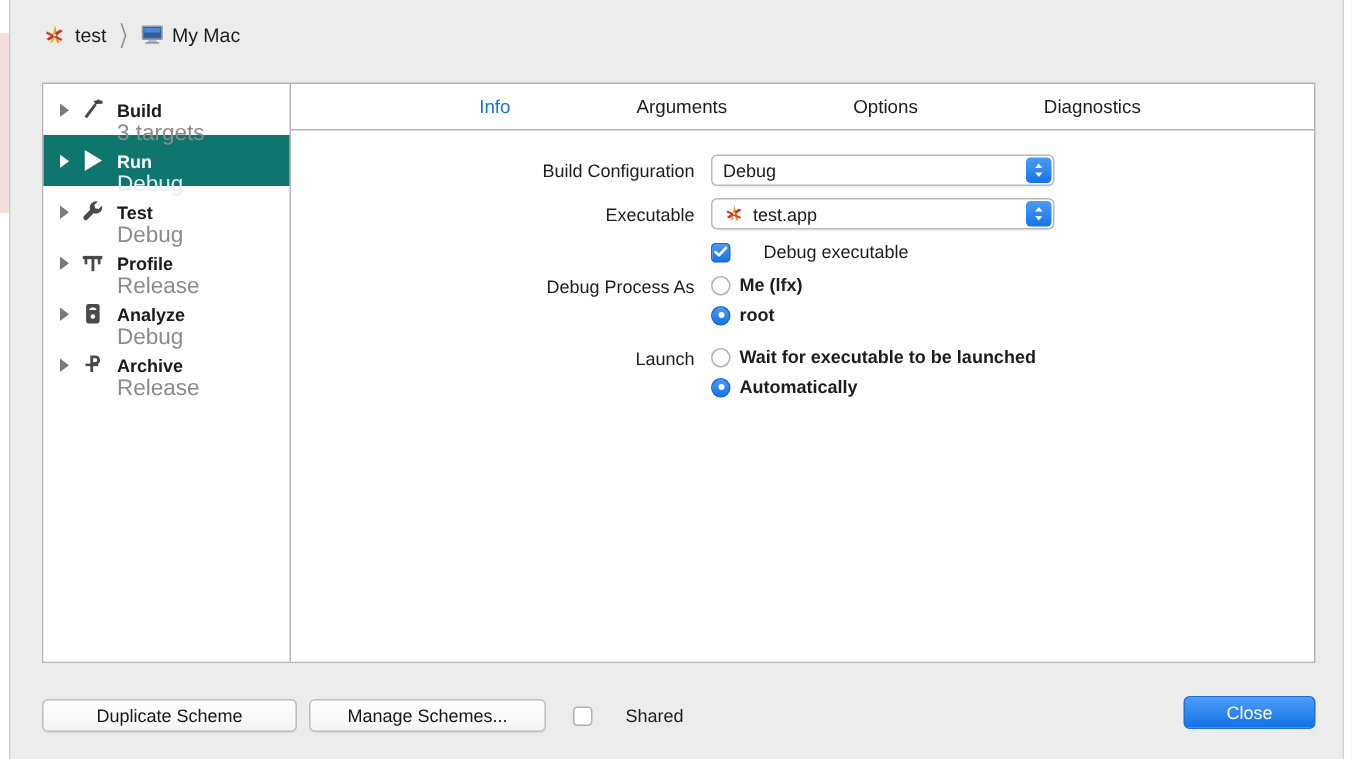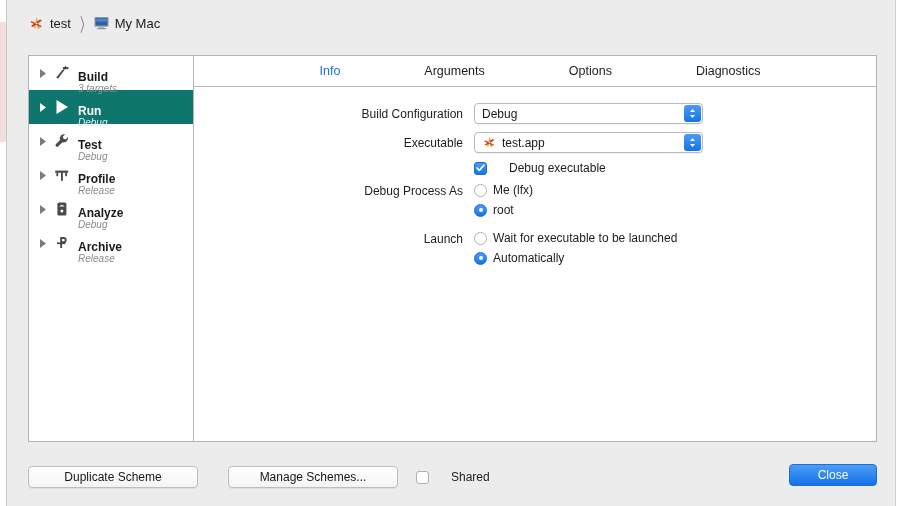--- a/index.html
+++ b/index.html
@@ -89,21 +89,21 @@
     width: 20px; height: 20px; flex: 0 0 20px;
     display: flex; align-items: center; justify-content: center;
   }
   .row-icon svg { display: block; }
   .row-text { margin-left: 2px; line-height: 1.08; margin-top: 20px; }
   .row-title {
     font-size: 12px; font-weight: bold; color: #1a1a1a;
     display: block;
   }
   .row-sub {
-    font-size: 10px; color: #8b8b8b; display: block; font-style: italic;
+    font-size: 15px; color: #8b8b8b; display: block;
   }
   .scheme-row.selected .row-title { color: #ffffff; }
   .scheme-row.selected .row-sub { color: #e2eefc; }
 
   
   .content {
     flex: 1 1 auto; position: relative; background: #ffffff;
   }
   .tabbar {
     height: 30px;
@@ -186,42 +186,42 @@
     display: flex; align-items: center; justify-content: center;
   }
   .radio.off { background: #ffffff; border: 1px solid #b0b0b0; }
   .radio.on {
     background: linear-gradient(#4b9bf5, #1574e8);
     border: 1px solid #1a69c9;
   }
   .radio .dot {
     width: 4px; height: 4px; border-radius: 50%; background: #ffffff;
   }
-  .radio-label { font-size: 12px; color: #1d1d1d; }
+  .radio-label { font-size: 12px; color: #1d1d1d; font-weight: bold; }
 
   .group { }
   .group .field-label { align-self: flex-start; padding-top: 1px; }
 
   
   .bottombar {
     position: absolute; left: 28px; top: 464px; width: 849px; height: 26px;
     display: flex; align-items: center;
   }
   .btn {
     height: 22px;
     border: 1px solid #bdbdbd;
     border-radius: 4px;
     background: linear-gradient(#ffffff, #f4f4f4);
     font-size: 12px; color: #171717;
     display: flex; align-items: center; justify-content: center;
     box-sizing: border-box;
     box-shadow: 0 1px 0 rgba(0,0,0,0.06);
   }
   .btn-duplicate { width: 170px; }
-  .btn-manage { width: 170px; margin-left: 30px; }
+  .btn-manage { width: 158px; margin-left: 8px; }
   .shared-box { margin-left: 18px; }
   .btn-close {
     position: absolute; right: 0; top: 0;
     width: 88px; height: 22px;
     border-radius: 4px;
     border: 1px solid #1a6ed6;
     background: linear-gradient(#4d9cf6, #1272ea);
     color: #ffffff; font-size: 12px;
     display: flex; align-items: center; justify-content: center;
     box-sizing: border-box;

